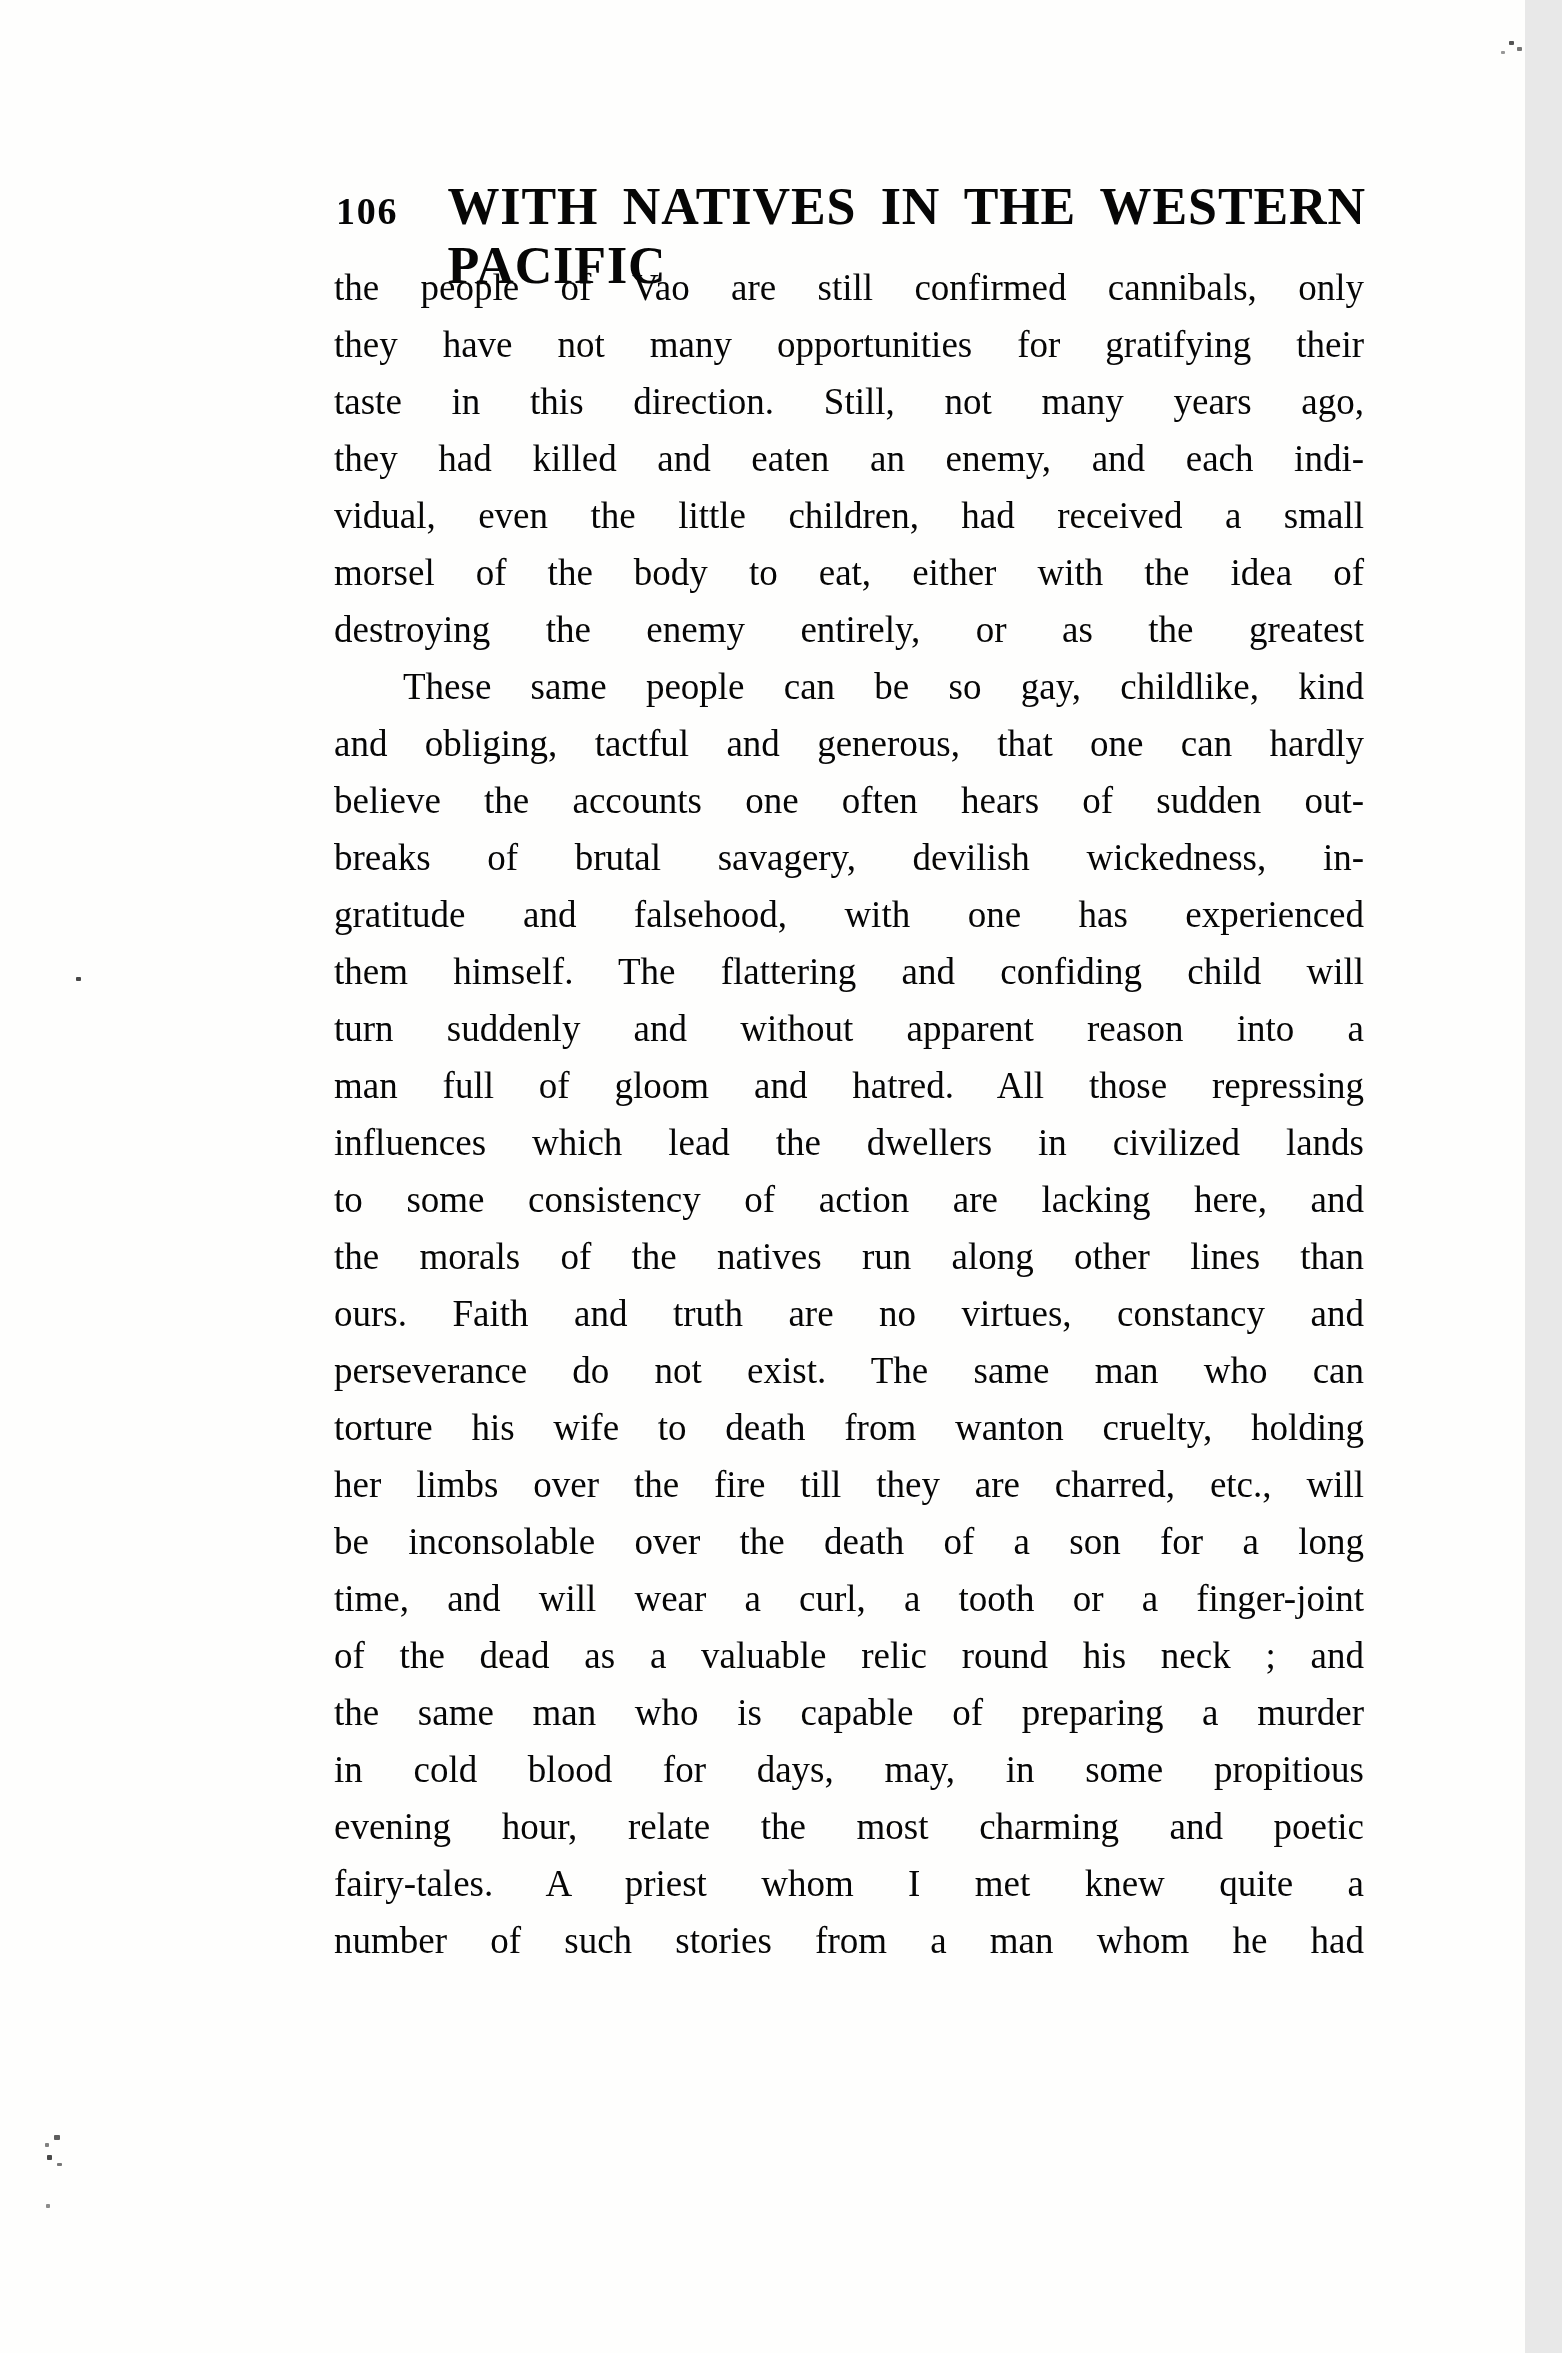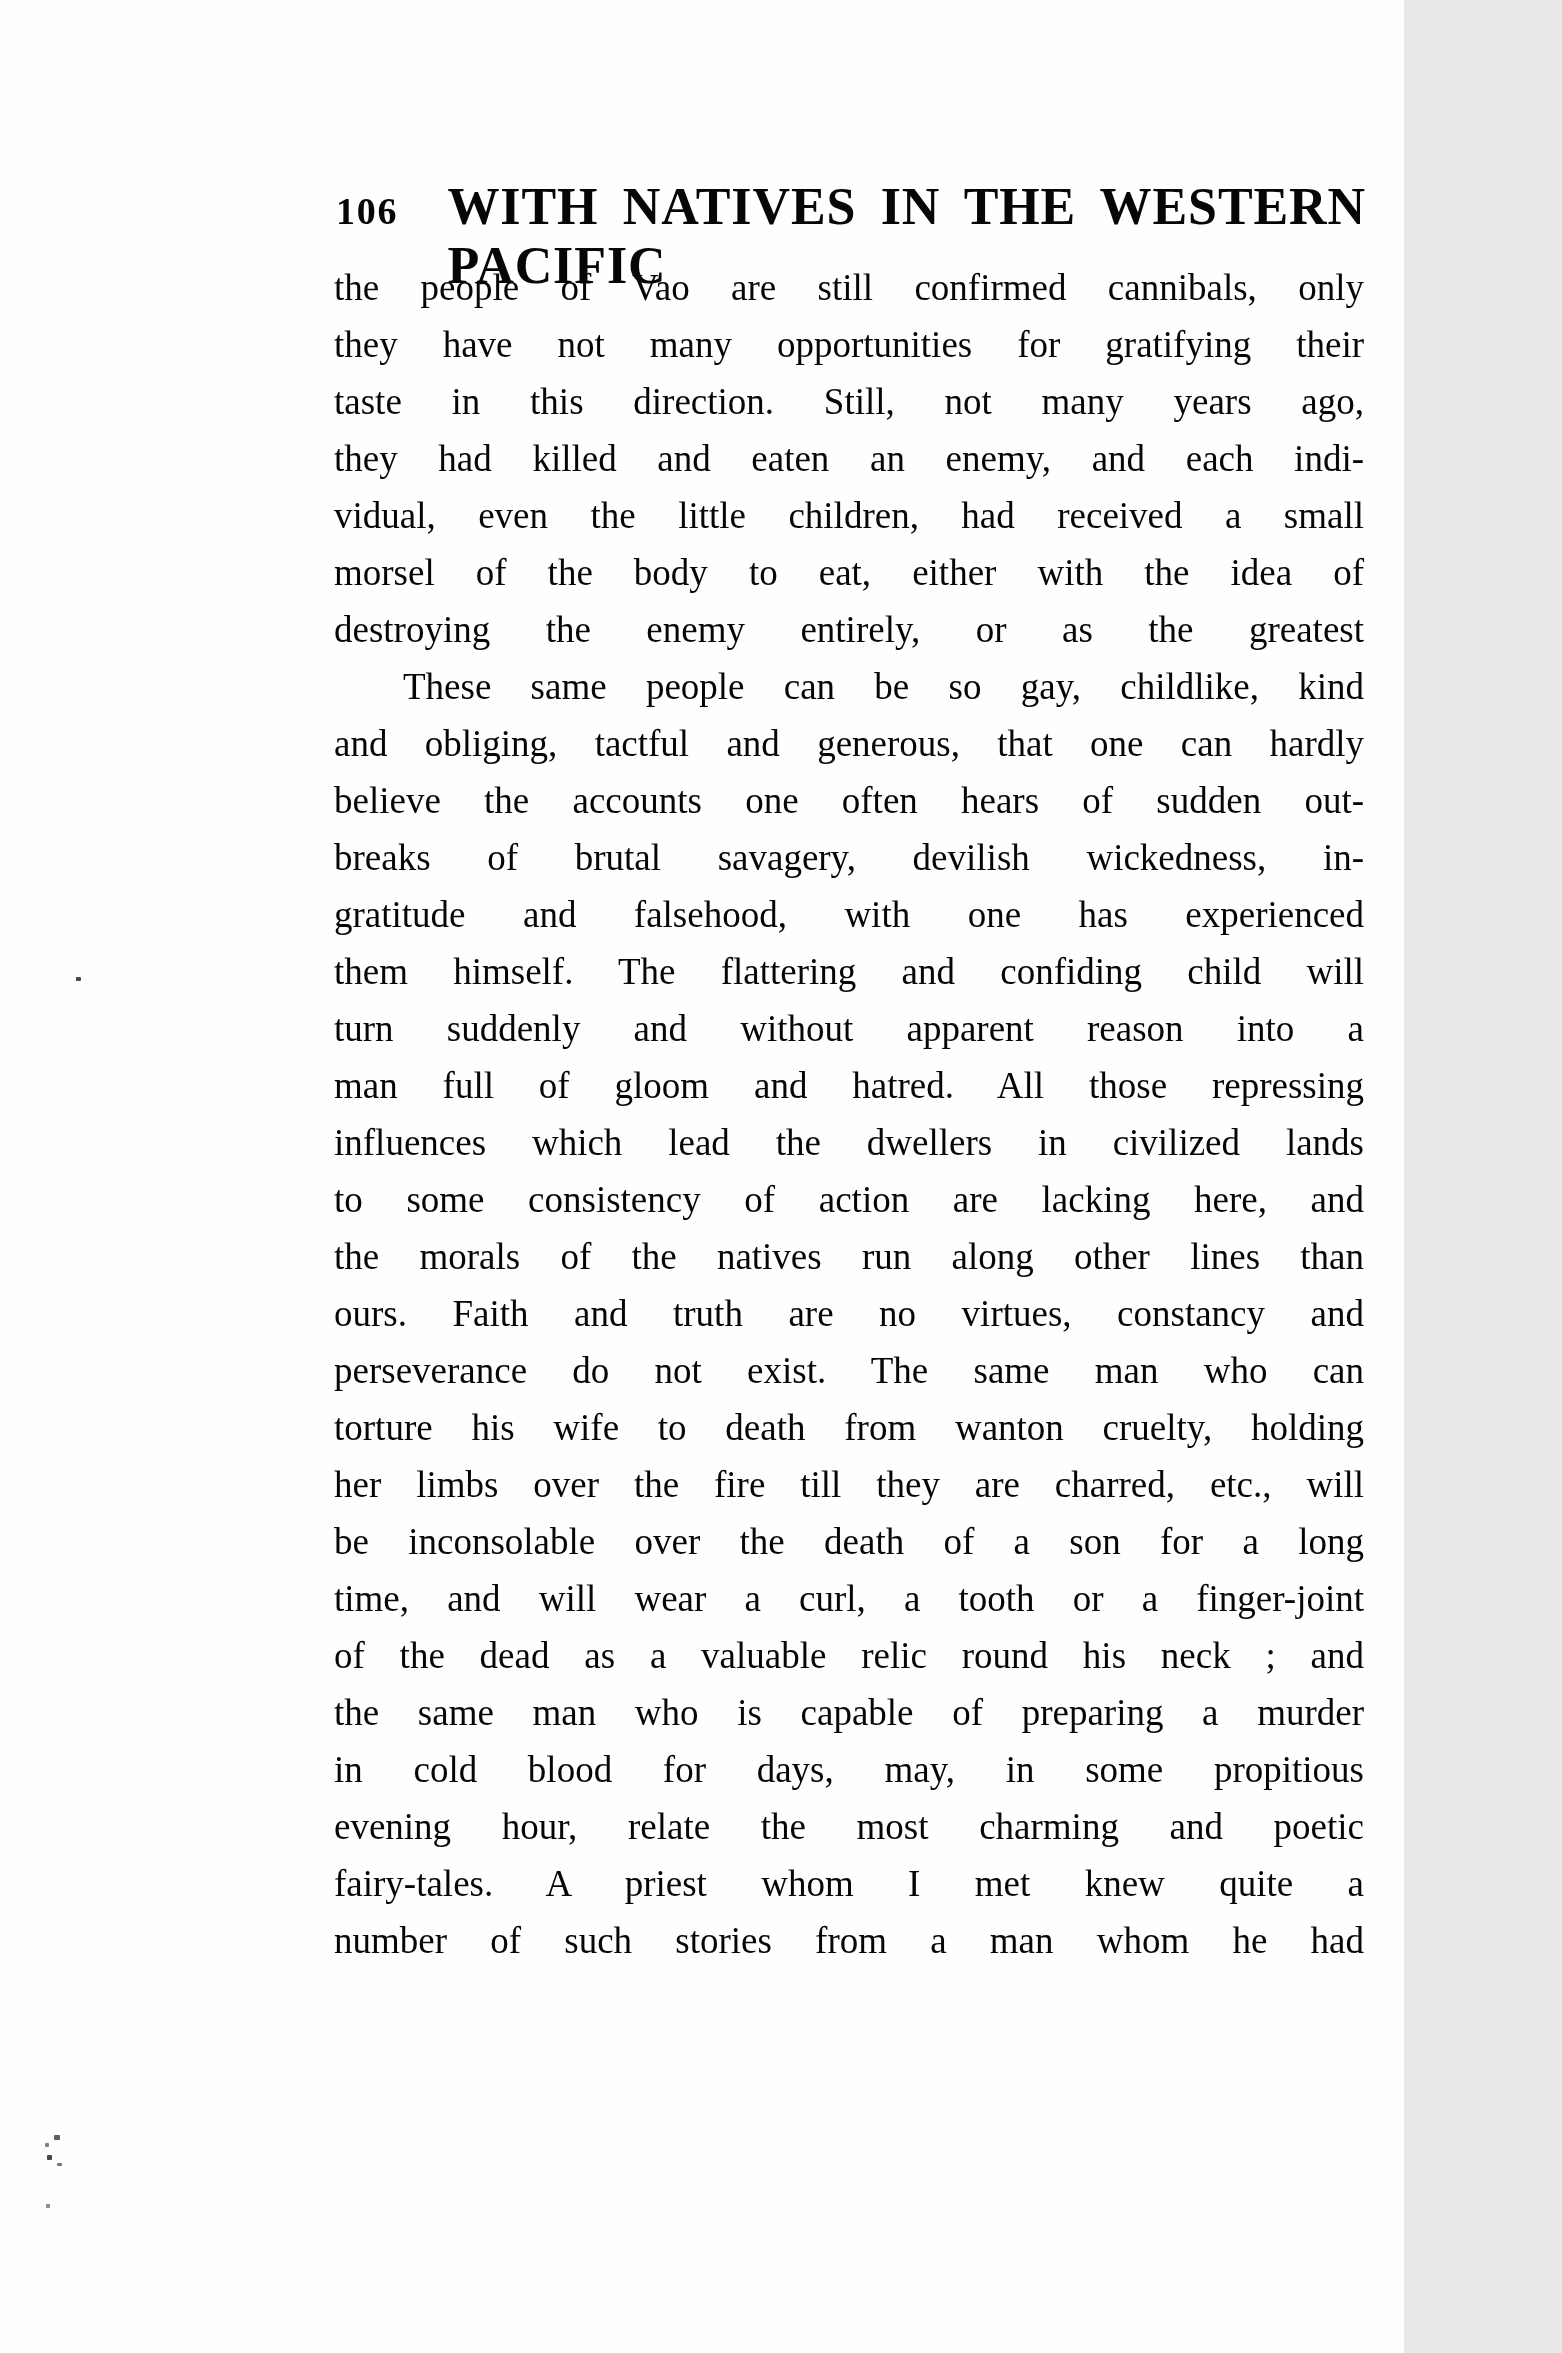--- a/index.html
+++ b/index.html
@@ -2,21 +2,21 @@
 <html style="font-size:14.5px"><head>
 <meta charset="utf-8">
 <style>
   html, body {
     margin: 0;
     padding: 0;
     background: #e8e8e8;
   }
   .page {
     position: relative;
-    width: 1404px;
+    width: 1525px;
     height: 2354px;
     background: #fefefd;
     overflow: hidden;
     font-family: "Liberation Serif", "DejaVu Serif", serif;
     color: #060606;
   }
   
   .running-header {
     position: absolute;
     left: 336px;

